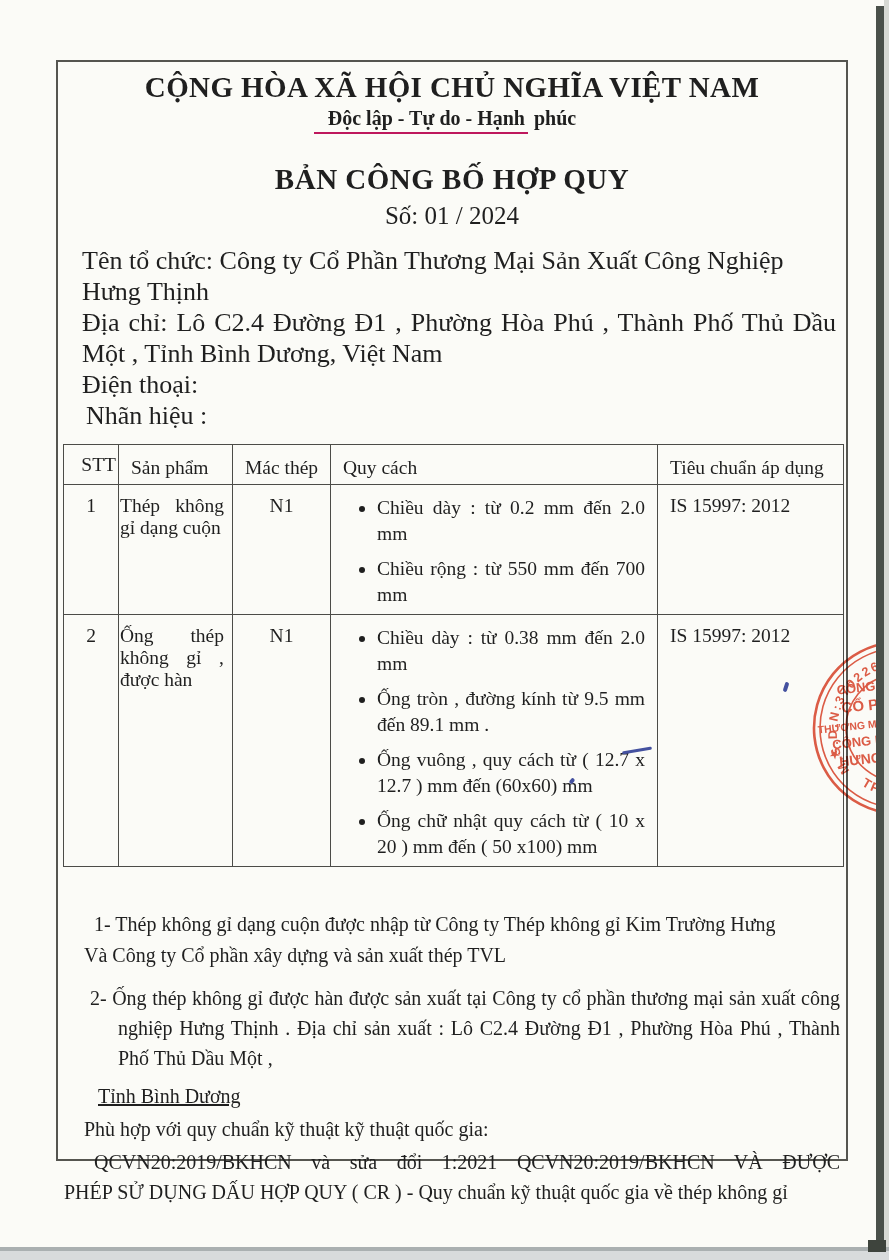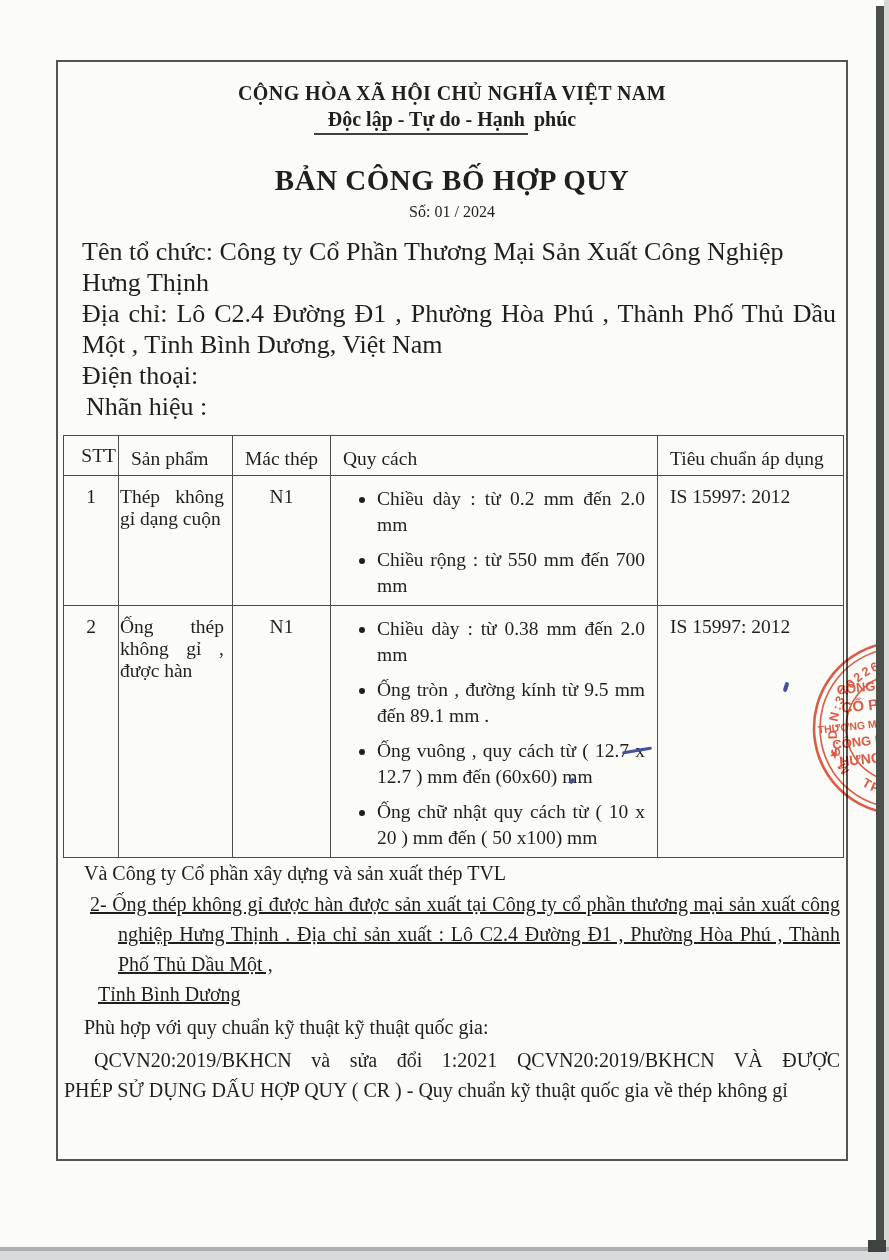--- a/index.html
+++ b/index.html
@@ -13,26 +13,26 @@
   .right-sliver{position:absolute;left:884px;top:0;width:5px;height:1260px;background:#d7d9d4;}
   .bottom-line{position:absolute;left:0;top:1247px;width:889px;height:4px;background:#aab0b1;}
   .bottom-band{position:absolute;left:0;top:1251px;width:889px;height:9px;background:#d8dbdc;}
   .corner-dark{position:absolute;left:868px;top:1240px;width:18px;height:12px;background:#3e443d;}
 
   .frame{
     position:absolute;left:56px;top:60px;width:788px;height:1097px;
     border:2px solid #555550;background:transparent;
   }
   .c{text-align:center;}
-  .nat-title{margin-top:20px;font-size:20px;font-weight:bold;letter-spacing:.4px;}
+  .nat-title{margin-top:9px;font-size:29px;font-weight:bold;letter-spacing:.4px;}
   .motto{margin-top:3px;font-size:20px;font-weight:bold;}
-  .motto .ul{border-bottom:2px solid #404040;padding:0 3px 3px 14px;margin-left:-14px;}
+  .motto .ul{border-bottom:2px solid #be185d;padding:0 3px 3px 14px;margin-left:-14px;}
   .motto .tail{margin-left:6px;}
   .doc-title{margin-top:33px;font-size:29px;font-weight:bold;letter-spacing:.5px;}
-  .doc-no{margin-top:6px;font-size:16px;}
+  .doc-no{margin-top:6px;font-size:25px;}
 
   .para{font-size:26px;line-height:31px;margin:0 10px 0 24px;}
   .para.first{margin-top:15px;}
   .para.just{text-align:justify;}
   .para.indent2{margin-left:28px;}
   .gap-top{margin-top:8px;}
   .bold{font-weight:bold;}
 
   table.spec{
     border-collapse:collapse;margin:13px 0 0 5px;width:780px;table-layout:fixed;
@@ -45,22 +45,22 @@
   td.prod{padding:10px 8px 0 1px;text-align:justify;}
   td.mac{text-align:center;padding-top:10px;}
   td.std{padding:10px 6px 0 12px;}
   td.qc{padding:0;}
   td.qc ul{margin:10px 8px 6px 0;padding-left:46px;}
   td.qc li{line-height:26px;margin-bottom:9px;text-align:justify;padding-right:4px;}
   td.qc li:last-child{margin-bottom:0;}
 
   .notes{font-size:20px;}
   .n1a{margin:42px 8px 0 36px;line-height:31px;}
-  .n1b{margin:0 8px 0 26px;line-height:31px;}
-  .n2{margin:0 6px 0 0;padding-left:60px;text-indent:-28px;line-height:30px;text-align:justify;text-decoration:underline;}
+  .n1b{margin:0 8px 12px 26px;line-height:31px;}
+  .n2{margin:0 6px 8px 0;padding-left:60px;text-indent:-28px;line-height:30px;text-align:justify;}
   .province{margin-left:40px;line-height:31px;text-decoration:underline;}
   .conform{margin-left:26px;line-height:31px;margin-top:2px;}
   .qcvn1{margin:2px 6px 0 6px;text-indent:30px;text-align:justify;text-align-last:justify;line-height:30px;}
   .qcvn2{margin:0 2px 0 6px;line-height:30px;}
 
   
   .stamp{position:absolute;left:800px;top:628px;width:200px;height:200px;
     transform:rotate(-6deg);mix-blend-mode:multiply;opacity:.92;}
   .stamp svg{display:block;}
   .stamp text{font-family:"Liberation Sans","DejaVu Sans",sans-serif;font-weight:bold;}
@@ -130,20 +130,21 @@
             <li>Ống vuông , quy cách từ ( 12.7 x 12.7 ) mm đến (60x60) mm</li>
             <li>Ống chữ nhật quy cách từ ( 10 x 20 ) mm đến ( 50 x100) mm</li>
           </ul>
         </td>
         <td class="std">IS 15997: 2012</td>
       </tr>
     </tbody>
       </table>
 
     <div class="notes">
+      <div class="n1a">1- Thép không gỉ dạng cuộn được nhập từ Công ty Thép không gỉ Kim Trường Hưng</div>
       <div class="n1b">Và Công ty Cổ phần xây dựng và sản xuất thép TVL</div>
       <div class="n2">2- Ống thép không gỉ được hàn được sản xuất tại Công ty cổ phần thương mại sản xuất công nghiệp Hưng Thịnh . Địa chỉ sản xuất : Lô C2.4 Đường Đ1 , Phường Hòa Phú , Thành Phố Thủ Dầu Một ,</div>
       <div class="province">Tỉnh Bình Dương</div>
       <div class="conform">Phù hợp với quy chuẩn kỹ thuật kỹ thuật quốc gia:</div>
       <div class="qcvn1">QCVN20:2019/BKHCN và sửa đổi 1:2021 QCVN20:2019/BKHCN VÀ ĐƯỢC</div>
       <div class="qcvn2">PHÉP SỬ DỤNG DẤU HỢP QUY ( CR ) -  Quy chuẩn kỹ thuật quốc gia về thép không gỉ</div>
     </div>
   </div>
 
   <div class="stamp">

